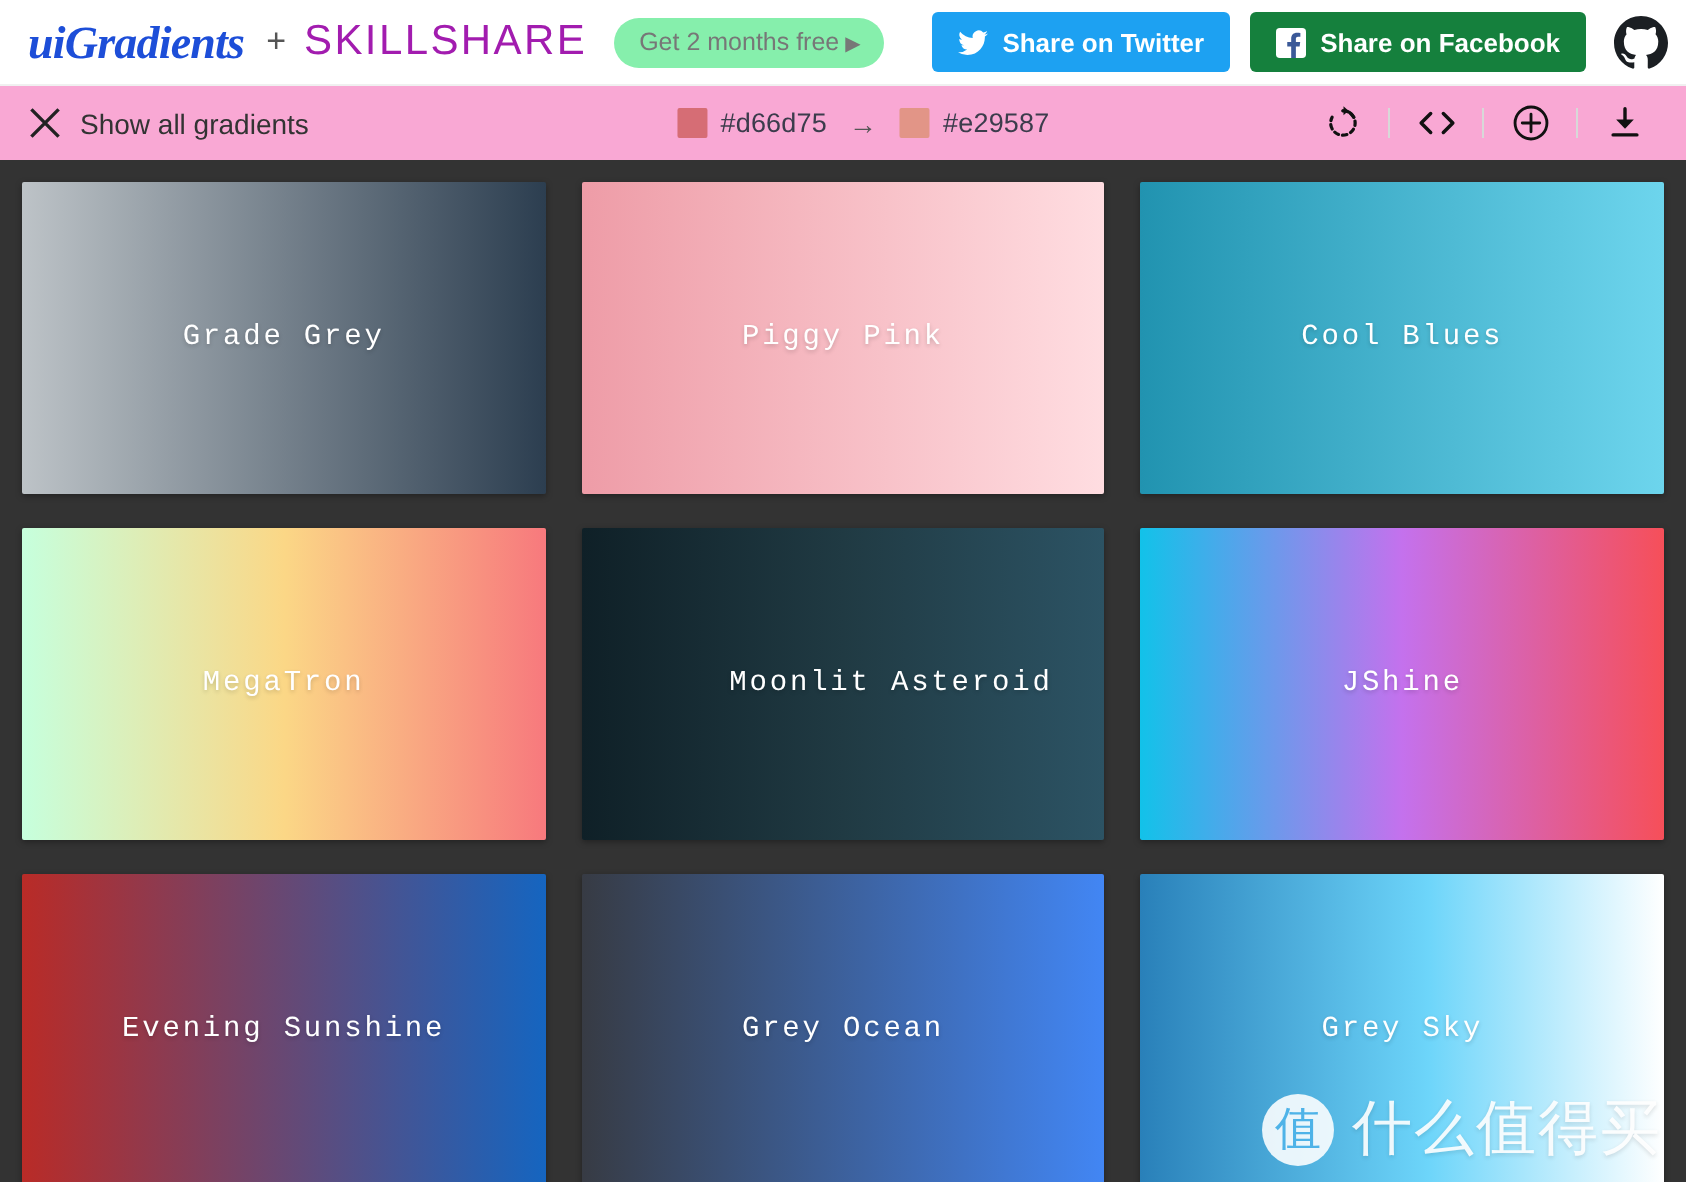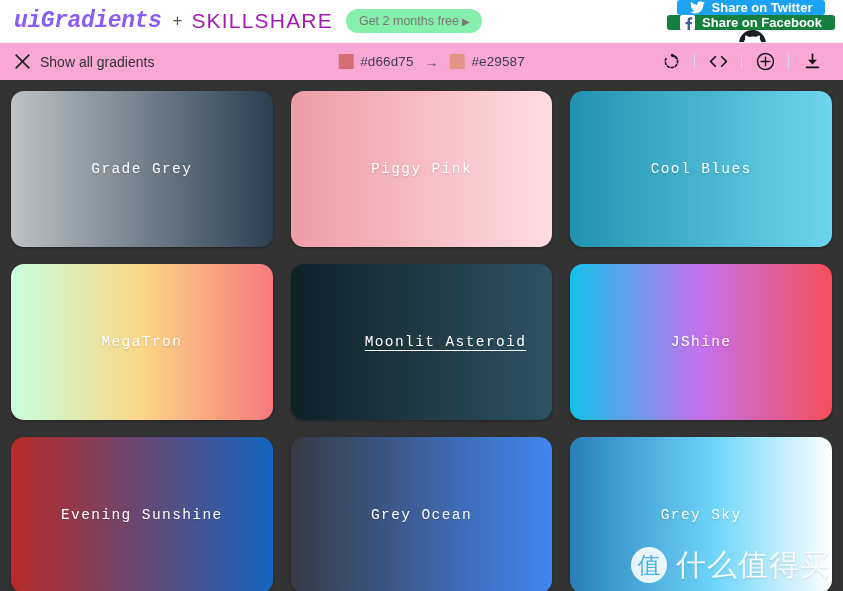--- a/index.html
+++ b/index.html
@@ -19,25 +19,25 @@
   .header {
     height: 42px;
     background: #ffffff;
     display: flex;
     align-items: center;
     padding: 0 0 0 14px;
     box-sizing: border-box;
     position: relative;
   }
   .brand-logo {
-    font-family: Liberation Mono, monospace;
+    font-family: Liberation Serif, serif;
     font-style: italic;
     font-weight: bold;
     font-size: 23px;
-    color: #8b5cf6;
+    color: #1d4ed8;
     letter-spacing: -0.4px;
     line-height: 1;
     white-space: nowrap;
   }
   .brand-plus {
     font-size: 17px;
     color: #555555;
     margin: 0 9px 0 11px;
     font-weight: 400;
   }
@@ -60,22 +60,21 @@
   }
   .promo-pill .caret { font-size: 10px; margin-left: 3px; }
 
   .header-right {
     position: absolute;
     right: 8px;
     top: 0;
     height: 42px;
     display: flex;
     align-items: center;
-    gap: 0;
-    flex-direction: column;
+    gap: 10px;
   }
   .share-btn {
     display: flex;
     align-items: center;
     gap: 7px;
     height: 30px;
     padding: 0 13px;
     border-radius: 3px;
     color: #ffffff;
     font-size: 13px;
@@ -164,40 +163,39 @@
   
   .grid {
     padding: 11px;
     display: grid;
     grid-template-columns: repeat(3, 1fr);
     gap: 17px 18px;
     box-sizing: border-box;
   }
   .card {
     height: 156px;
-    border-radius: 13px;
+    border-radius: 1px;
     display: flex;
     align-items: center;
     justify-content: center;
     cursor: pointer;
     box-shadow: 0 1px 3px rgba(0,0,0,0.35);
     position: relative;
     overflow: hidden;
   }
   .card-title {
     font-family: "Liberation Mono", "DejaVu Sans Mono", monospace;
     font-size: 14.5px;
     color: #ffffff;
     letter-spacing: 1.4px;
     text-shadow: 0 1px 2px rgba(0,0,0,0.18);
     white-space: nowrap;
     padding-bottom: 1px;
   }
   .card-title.hovered {
-    text-decoration: underline;
     text-underline-offset: 4px;
     padding-left: 48px;
   }
 
   
   .watermark {
     position: absolute;
     right: 12px;
     bottom: 8px;
     display: flex;

